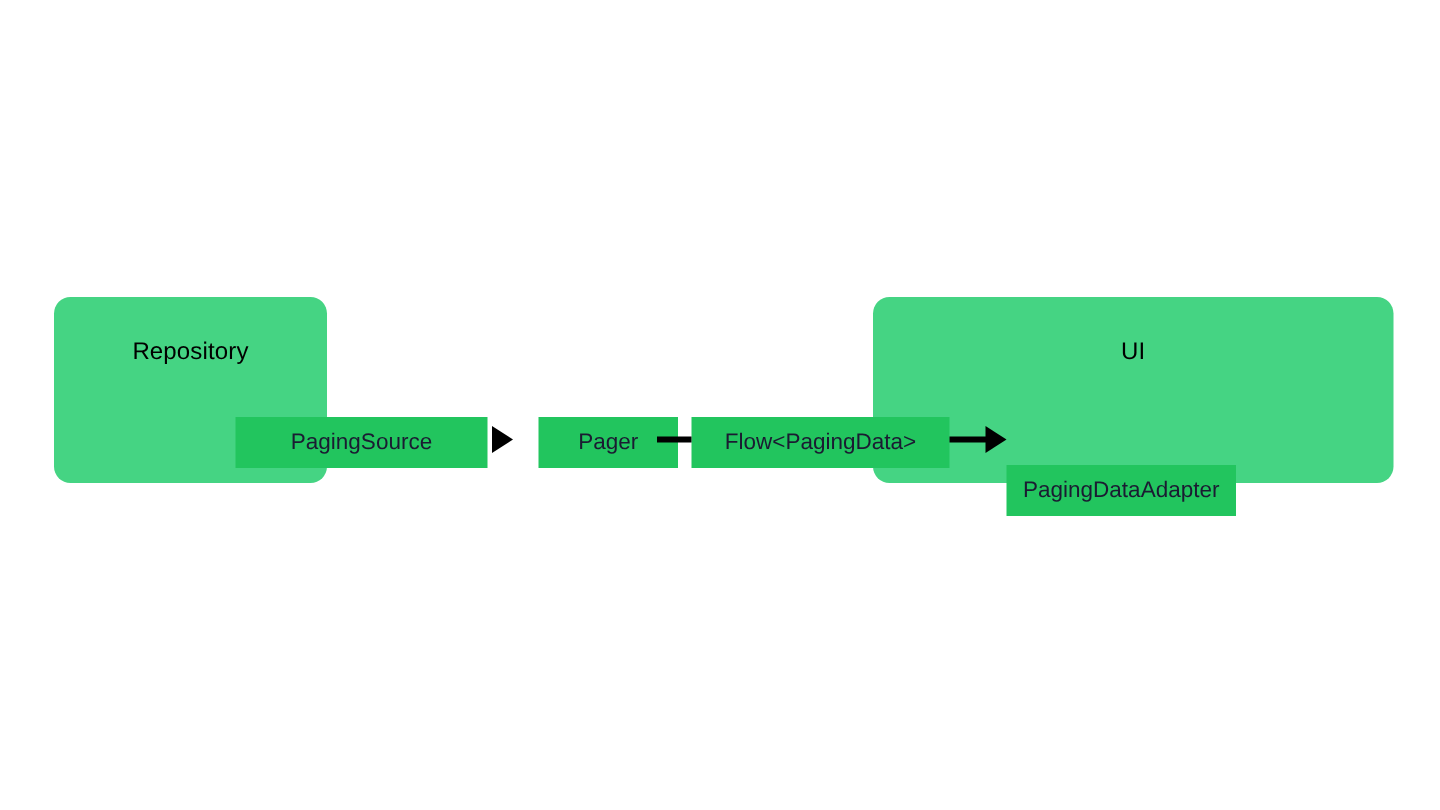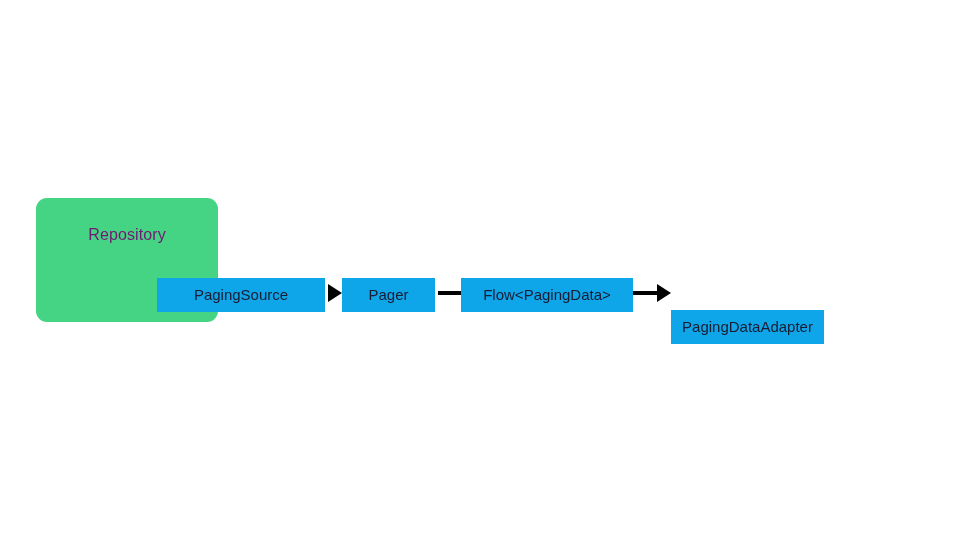--- a/index.html
+++ b/index.html
@@ -28,48 +28,48 @@
     background: #45D483;
     border-radius: 11px;
     box-sizing: border-box;
   }
   .layer-title {
     position: absolute;
     top: 27px;
     left: 0;
     right: 0;
     text-align: center;
-    color: #701a75;
+    color: #000000;
     font-size: 16px;
     font-family: "Liberation Sans", sans-serif;
     line-height: 20px;
     letter-spacing: 0.1px;
     white-space: nowrap;
   }
   #panel-repository { left: 36px;  width: 182px; }
   #panel-viewmodel  { left: 265px; width: 274px; }
   #panel-ui         { left: 582px; width: 347px; }
 
   
   .component-box {
     position: absolute;
     top: 278px;
     height: 34px;
-    background: #0ea5e9;
+    background: #22c55e;
     color: #1B1B32;
     font-size: 15px;
     font-family: "Liberation Sans", sans-serif;
     line-height: 34px;
     text-align: center;
     white-space: nowrap;
     box-sizing: border-box;
     z-index: 3;
   }
   #box-pagingsource      { left: 157px; width: 168px; }
-  #box-pager             { left: 342px; width: 93px;  }
+  #box-pager             { left: 359px; width: 93px;  }
   #box-flowpagingdata    { left: 461px; width: 172px; }
   #box-pagingdataadapter { left: 671px; width: 153px; margin-top: 32px; }
 
   
   .connector {
     position: absolute;
     z-index: 4;
     pointer-events: none;
   }
   .connector-shaft {
@@ -110,20 +110,23 @@
 </head>
 <body>
 
 <div id="diagram-canvas">
 
   <div class="layer-panel" id="panel-repository">
     <div class="layer-title">Repository</div>
   </div>
 
 
+  <div class="layer-panel" id="panel-ui">
+    <div class="layer-title">UI</div>
+  </div>
 
   <div class="component-box" id="box-pagingsource">PagingSource</div>
 
   <div class="component-box" id="box-pager">Pager</div>
 
   <div class="component-box" id="box-flowpagingdata">Flow&lt;PagingData&gt;</div>
 
   <div class="component-box" id="box-pagingdataadapter">PagingDataAdapter</div>
 
   <div class="connector" id="connector-pagingsource-pager">

